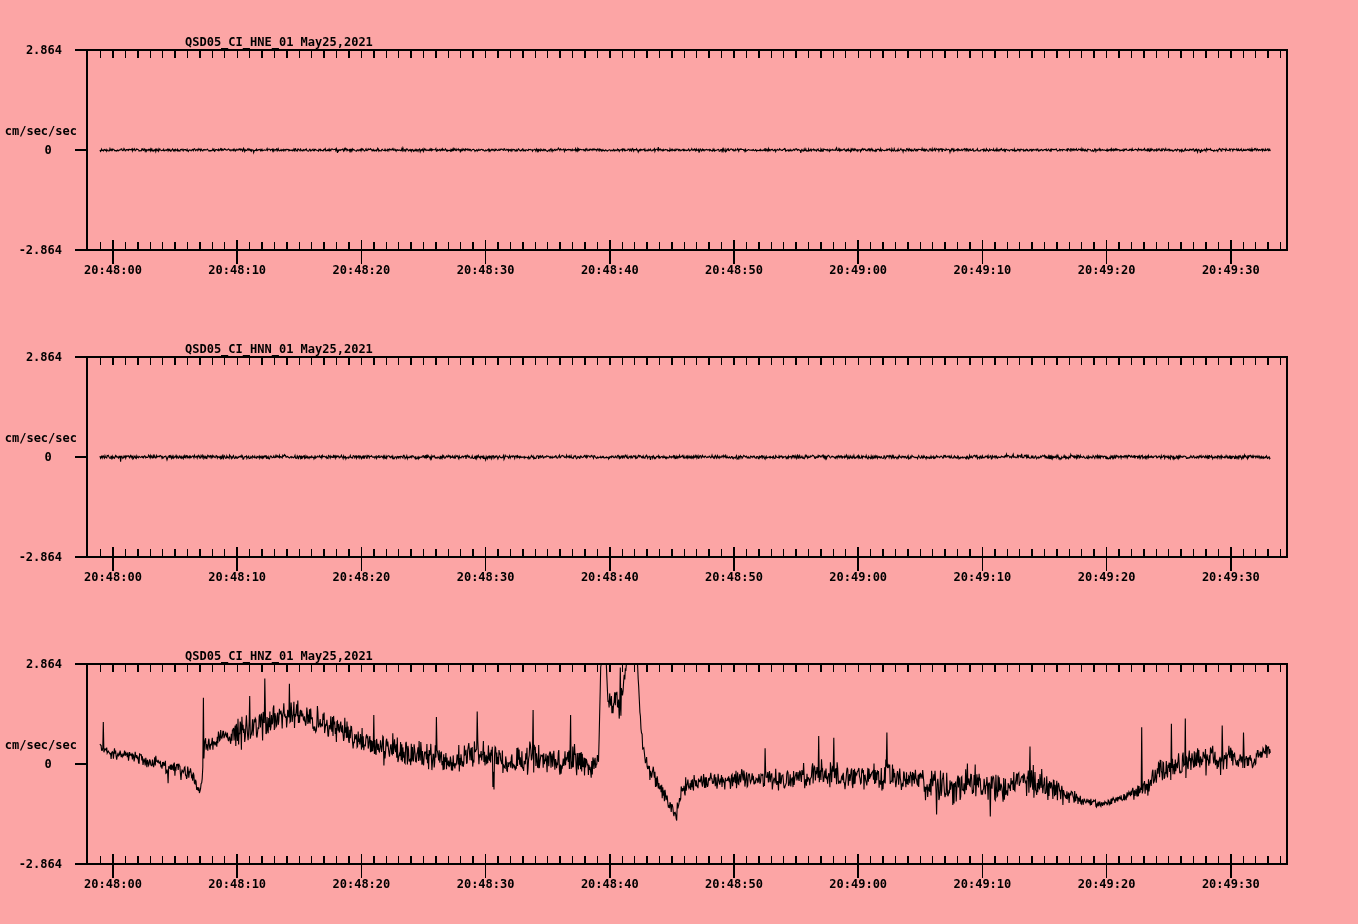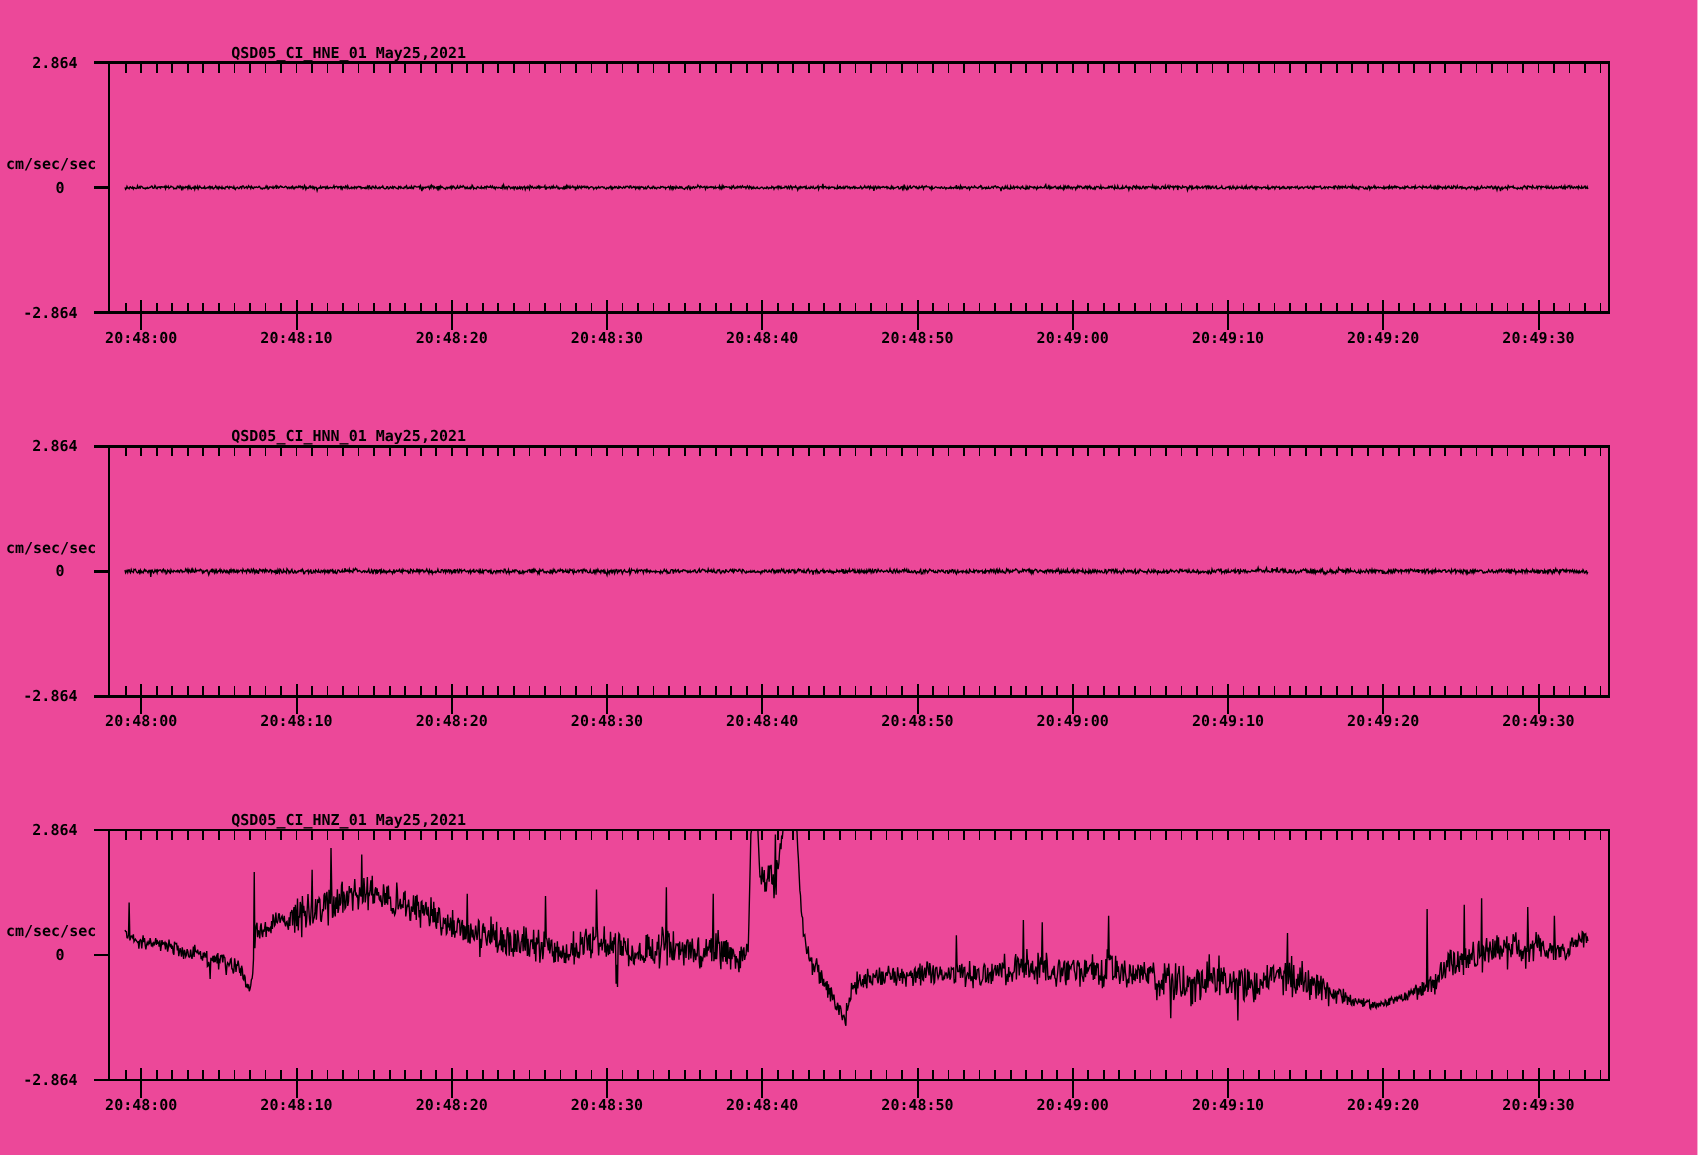--- a/index.html
+++ b/index.html
@@ -1,16 +1,16 @@
 <!DOCTYPE html>
 <html><head>
 <meta charset="utf-8">
 <style>
   html,body{margin:0;padding:0;background:#ffffff;}
-  .page{position:relative;width:1358px;height:924px;background:#ec4899;overflow:hidden;
+  .page{position:relative;width:1358px;height:924px;background:#fca5a5;overflow:hidden;
         font-family:"DejaVu Sans Mono", monospace;}
   svg{position:absolute;left:0;top:0;display:block;}
   text{font-family:"DejaVu Sans Mono", monospace;font-weight:bold;fill:#000000;}
   .tick-line{stroke:#000000;shape-rendering:crispEdges;}
 </style>
 </head>
 <body>
 
 <div class="page">
   <svg id="fig" width="1358" height="924" viewBox="0 0 1358 924">

